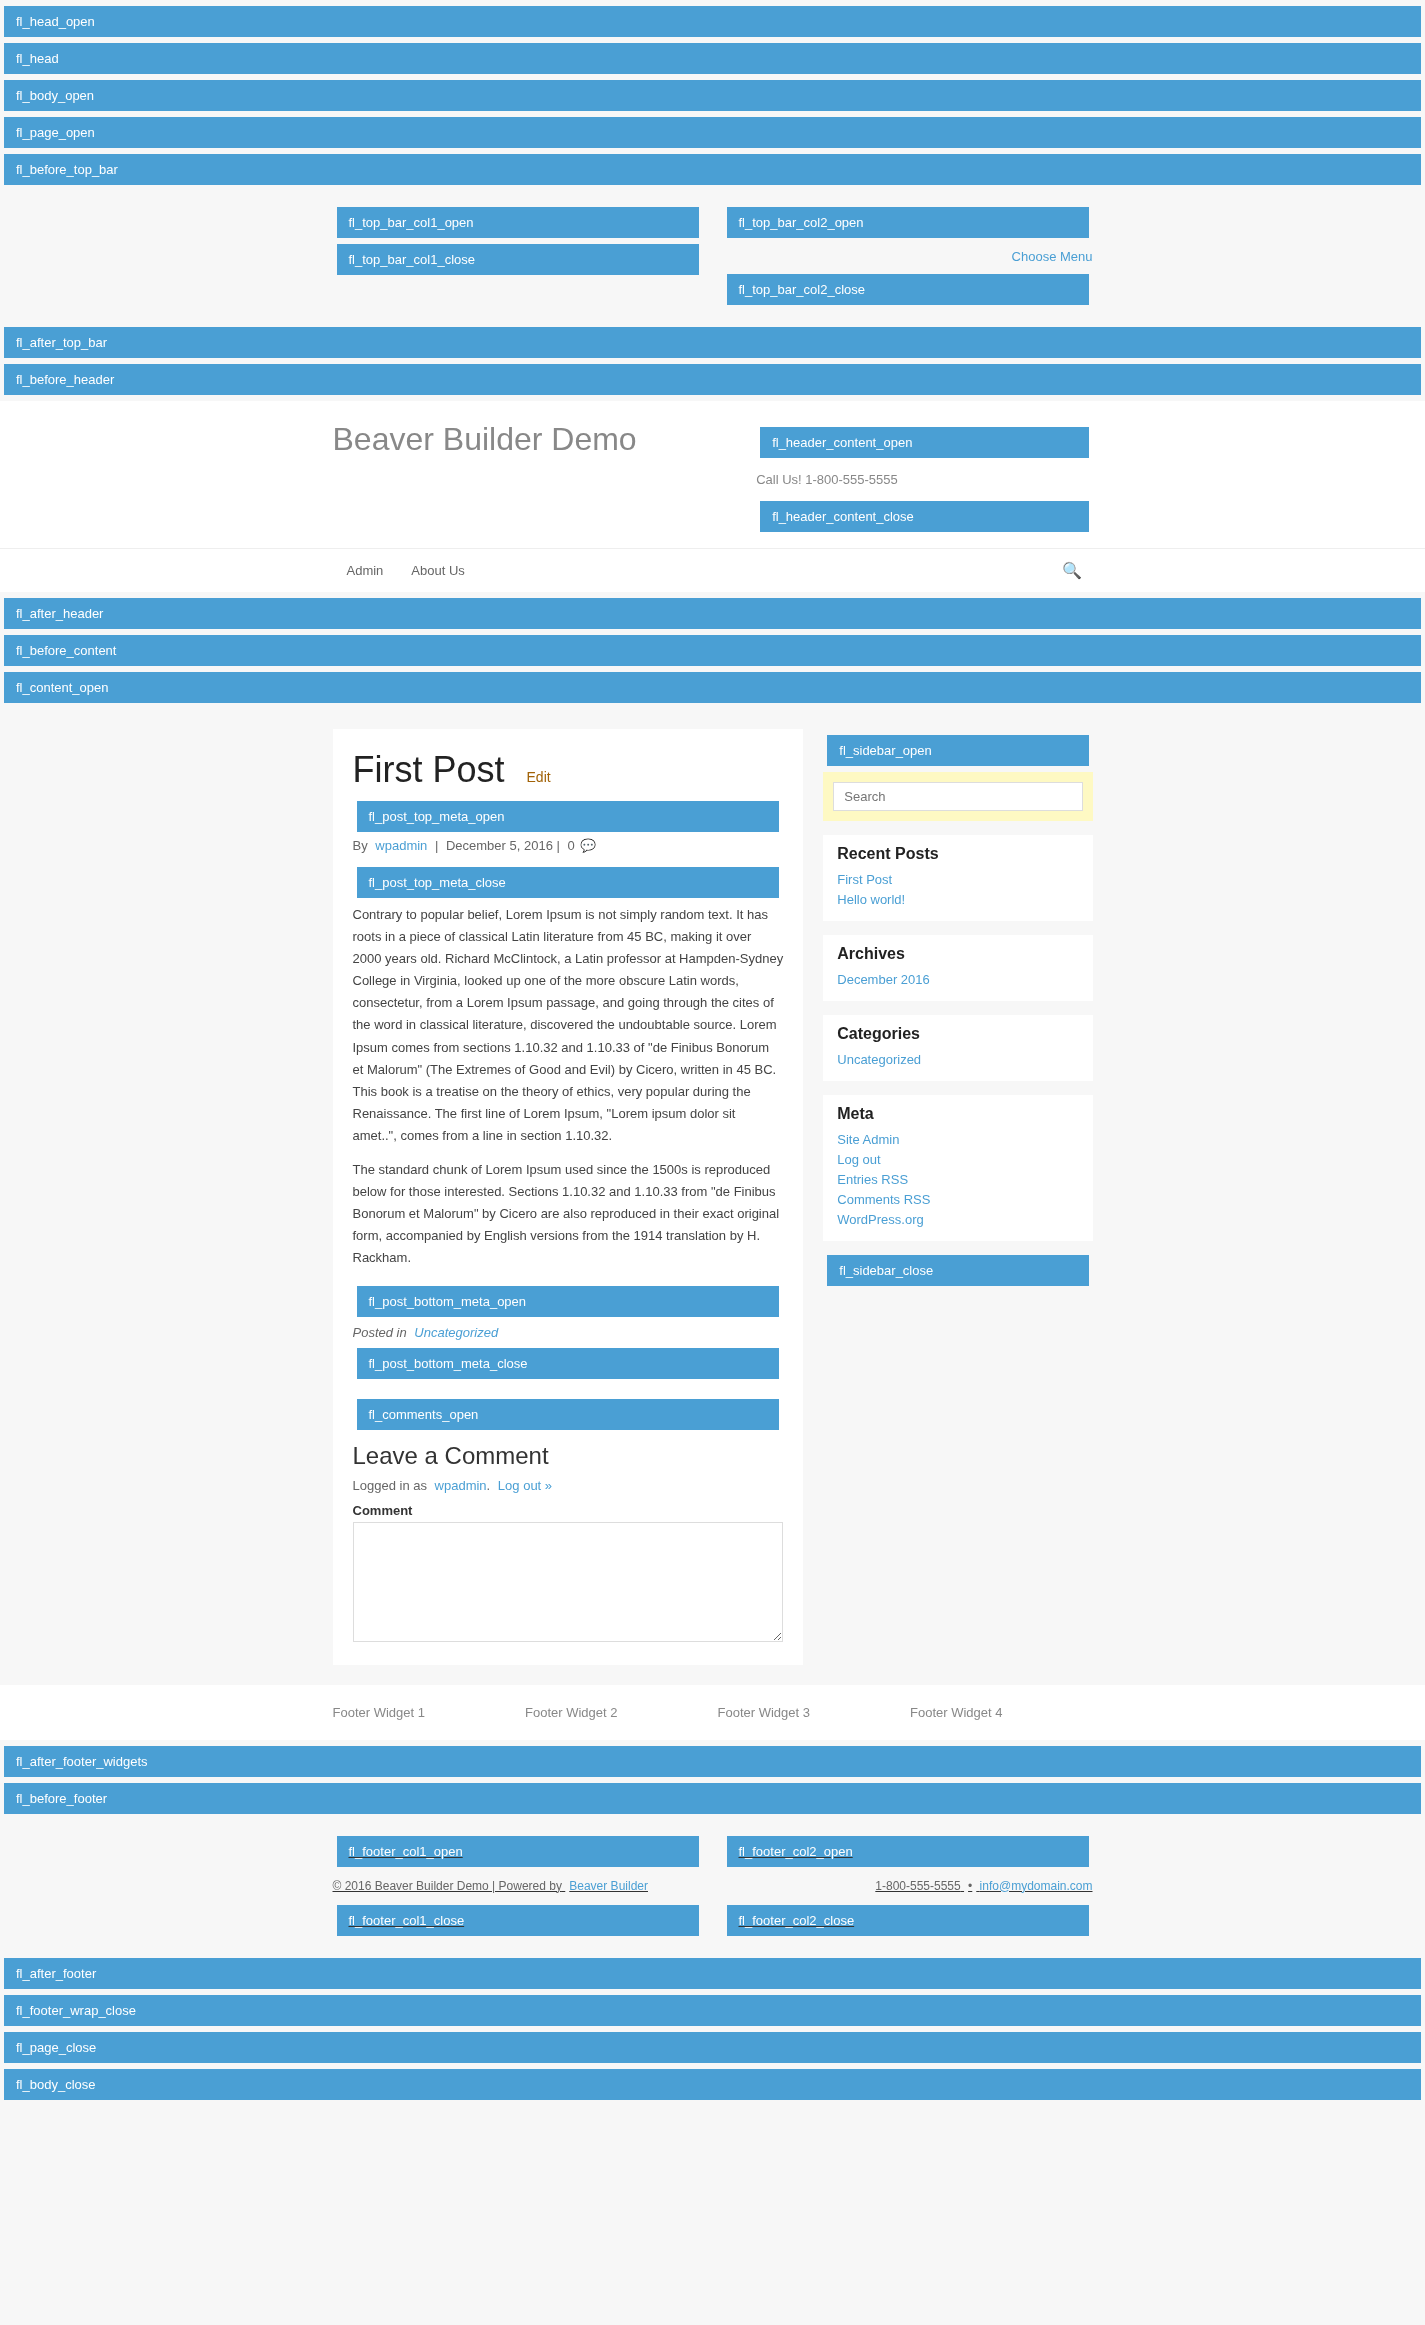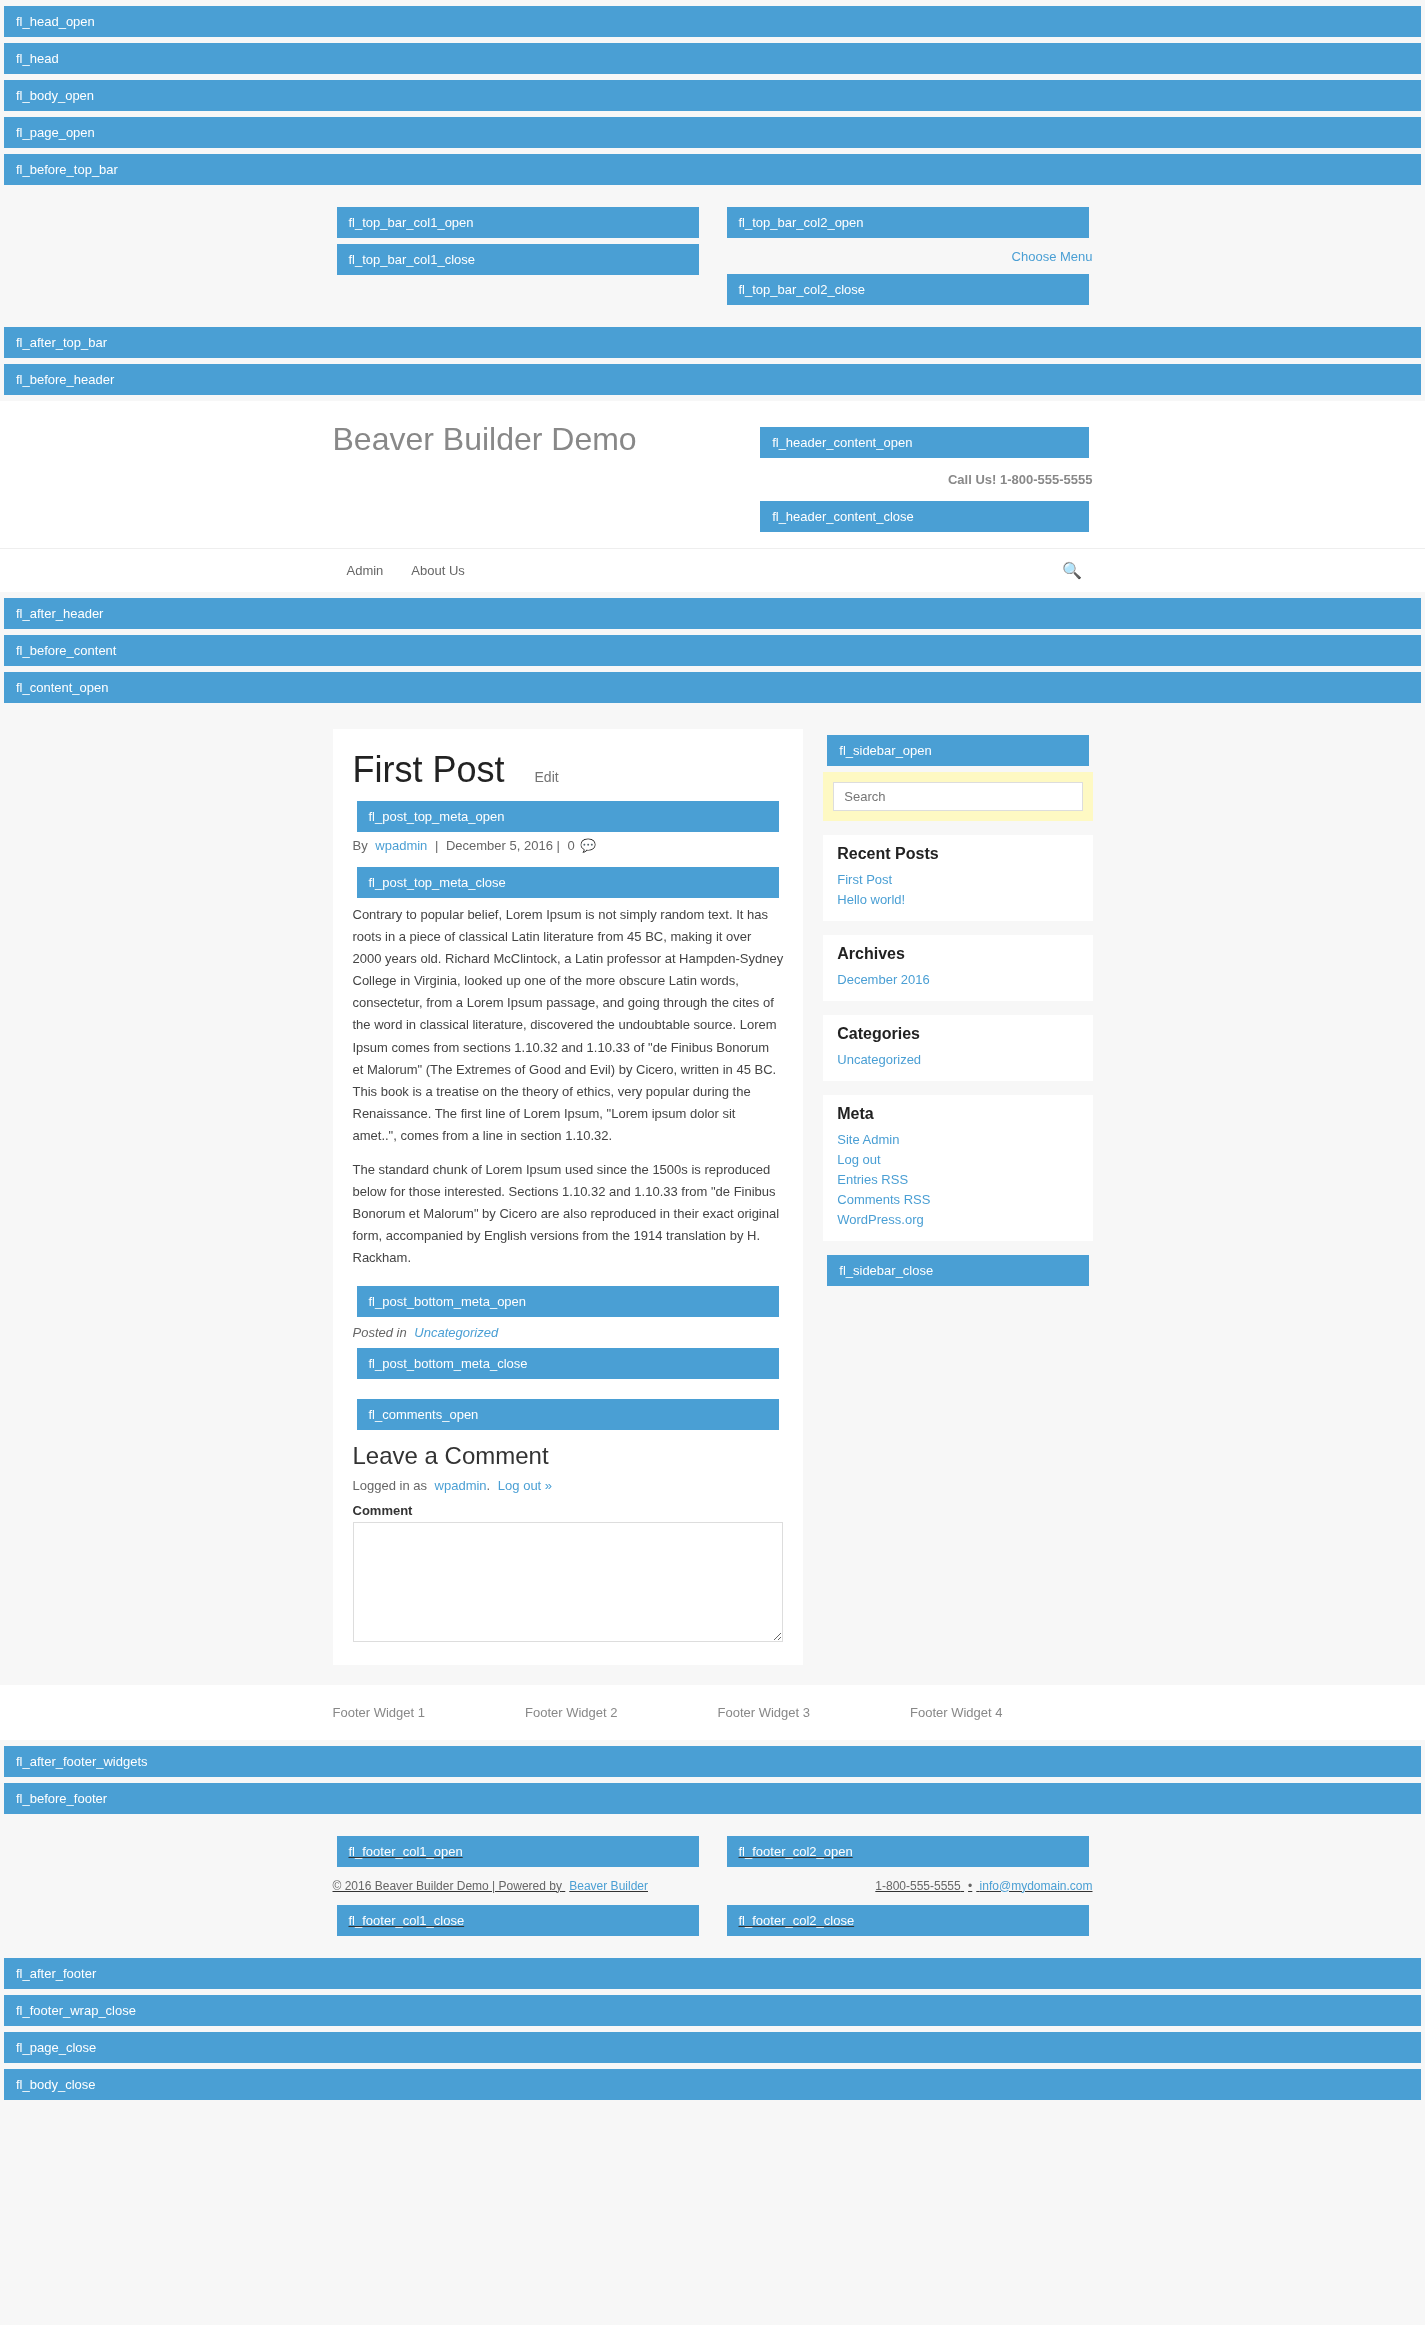--- a/index.html
+++ b/index.html
@@ -45,25 +45,24 @@
     .site-title {
       font-size: 32px;
       color: #888;
       font-weight: normal;
       flex: 1;
     }
     .header-content-col {
       flex: 1;
     }
     .call-us {
-      text-align: right;
+      text-align: left;
       color: #888;
       font-size: 13px;
       padding: 8px 0;
-      font-weight: bold;
     }
 
     
     .nav-section {
       background: #fff;
       border-top: 1px solid #eee;
       padding: 0;
     }
     .nav-inner {
       max-width: 780px;
@@ -110,22 +109,22 @@
 
     
     .post-title {
       font-size: 36px;
       font-weight: normal;
       color: #222;
       margin-bottom: 10px;
     }
     .post-title .edit-link {
       font-size: 14px;
-      color: #737373;
-      margin-left: 20px;
+      color: #a16207;
+      margin-left: 12px;
     }
     .post-meta {
       color: #666;
       font-size: 13px;
       margin-bottom: 14px;
     }
     .post-meta a { color: #4a9fd4; text-decoration: none; }
     .post-body {
       font-size: 13px;
       line-height: 1.7;

